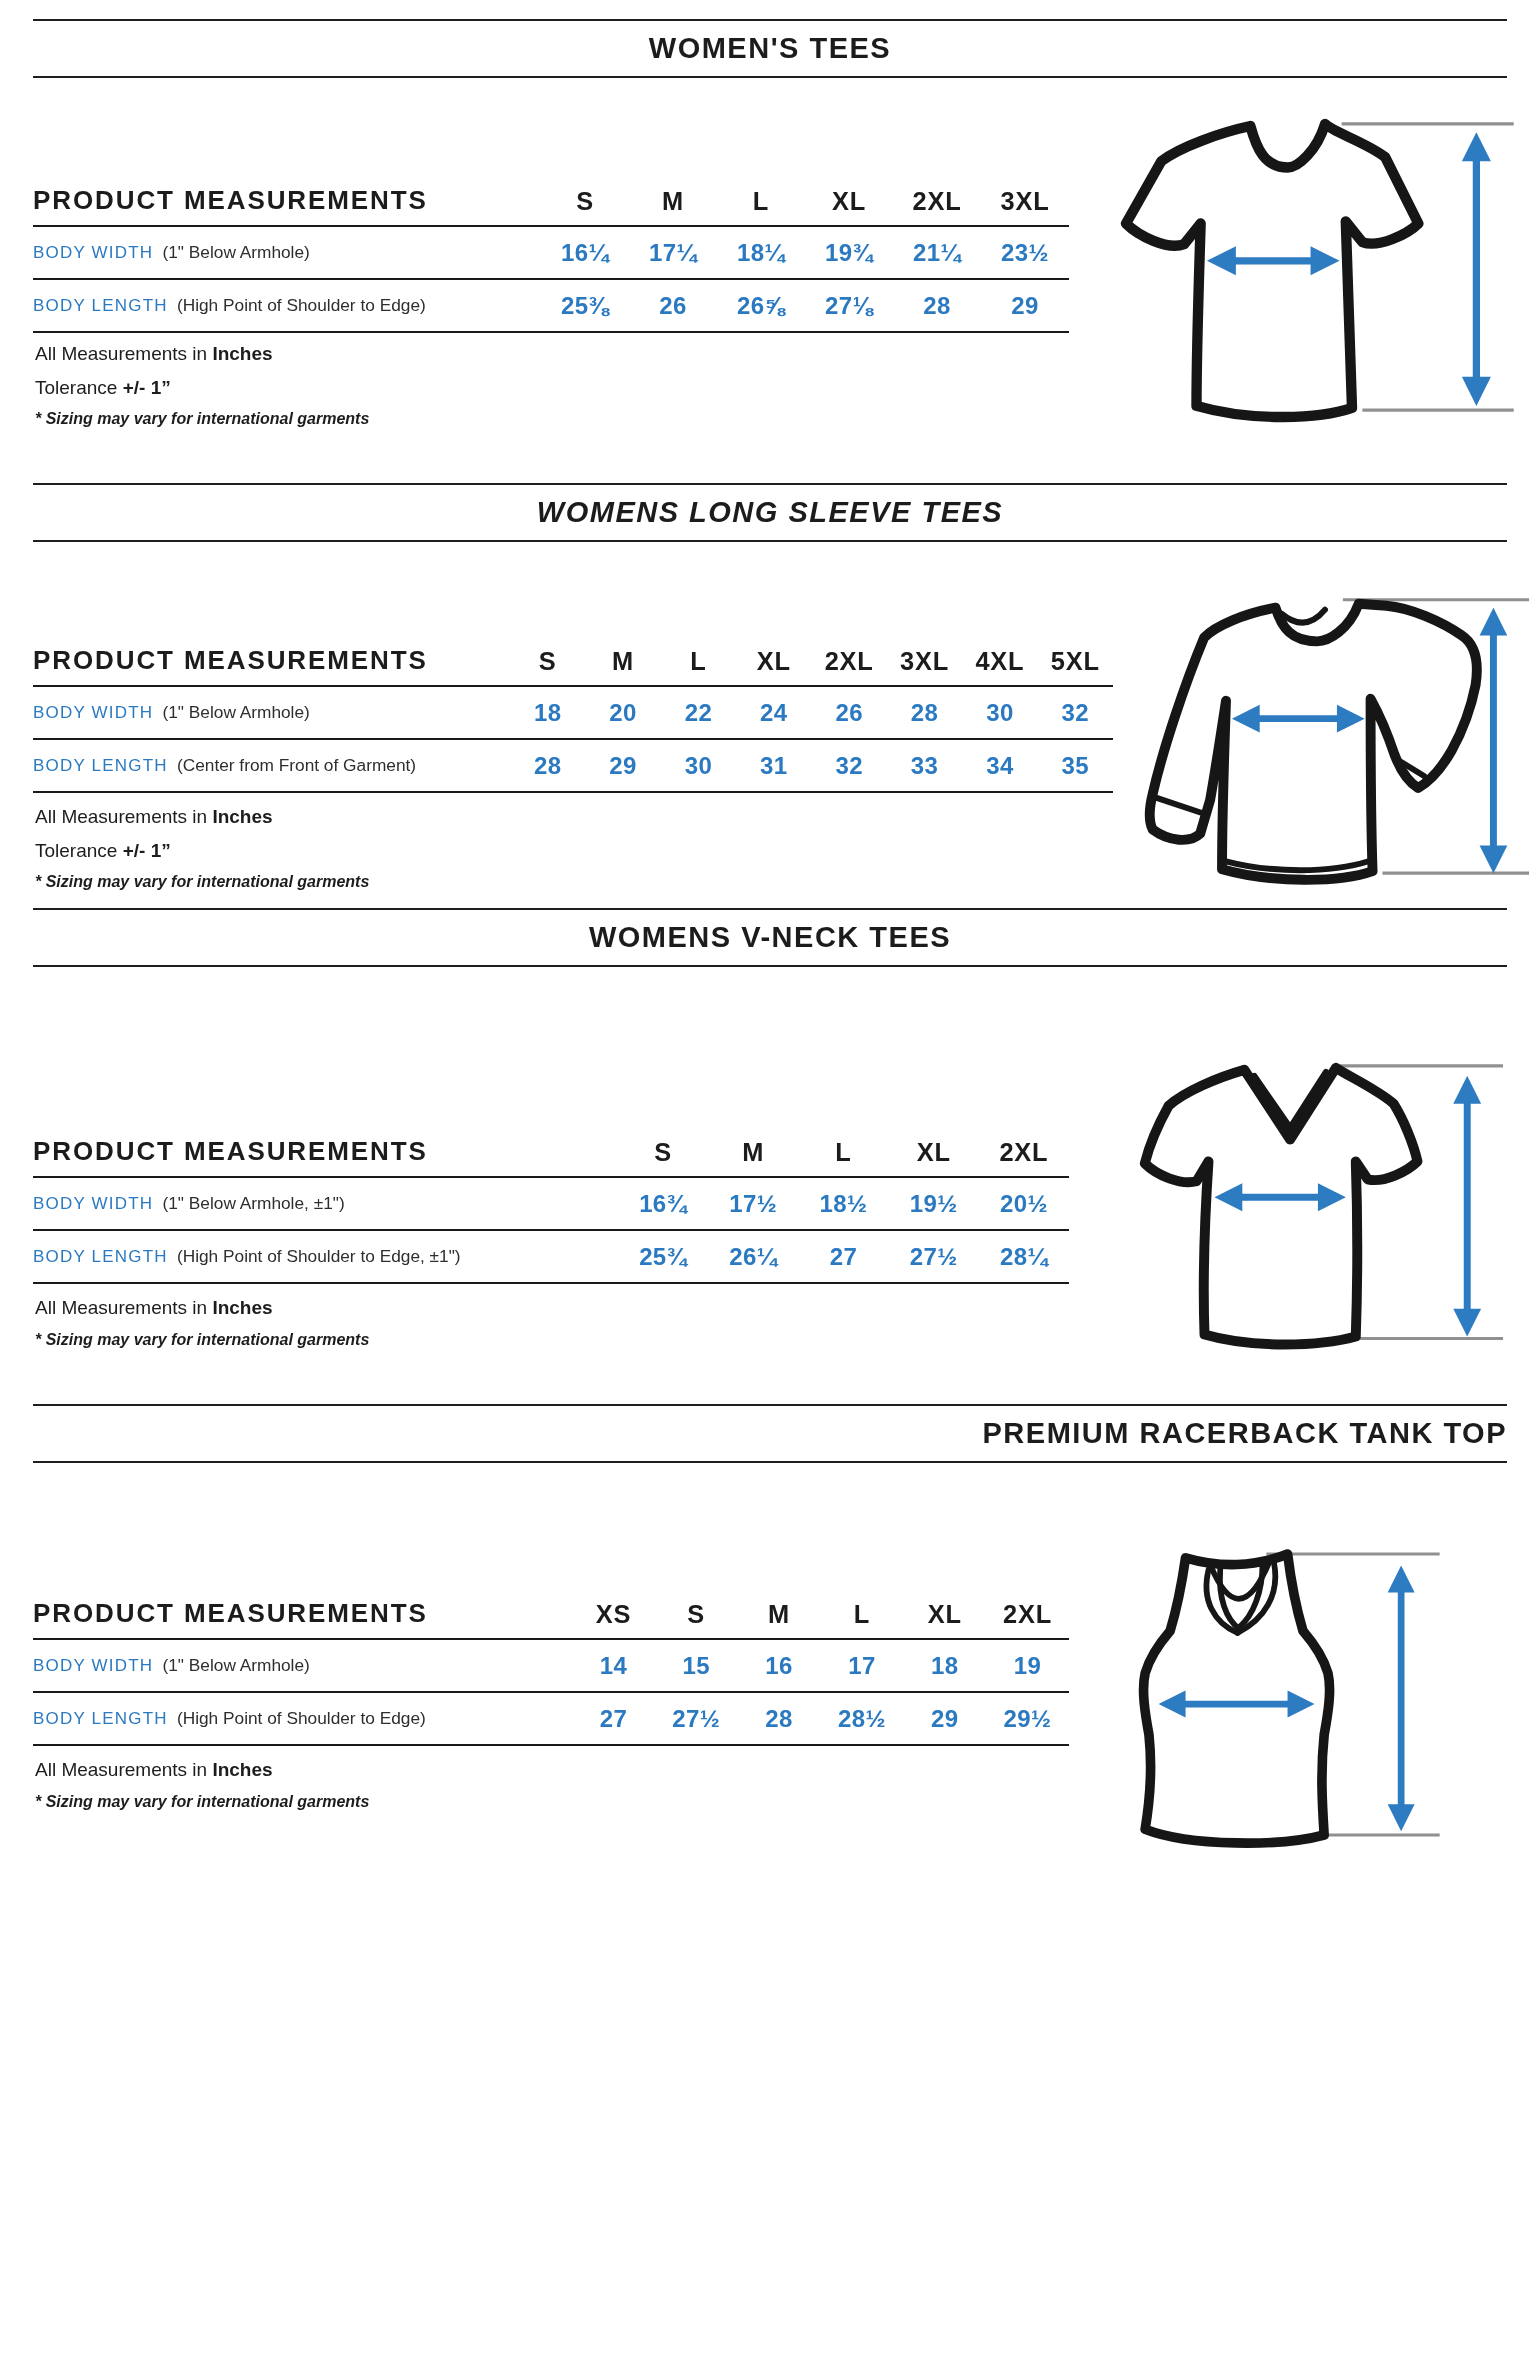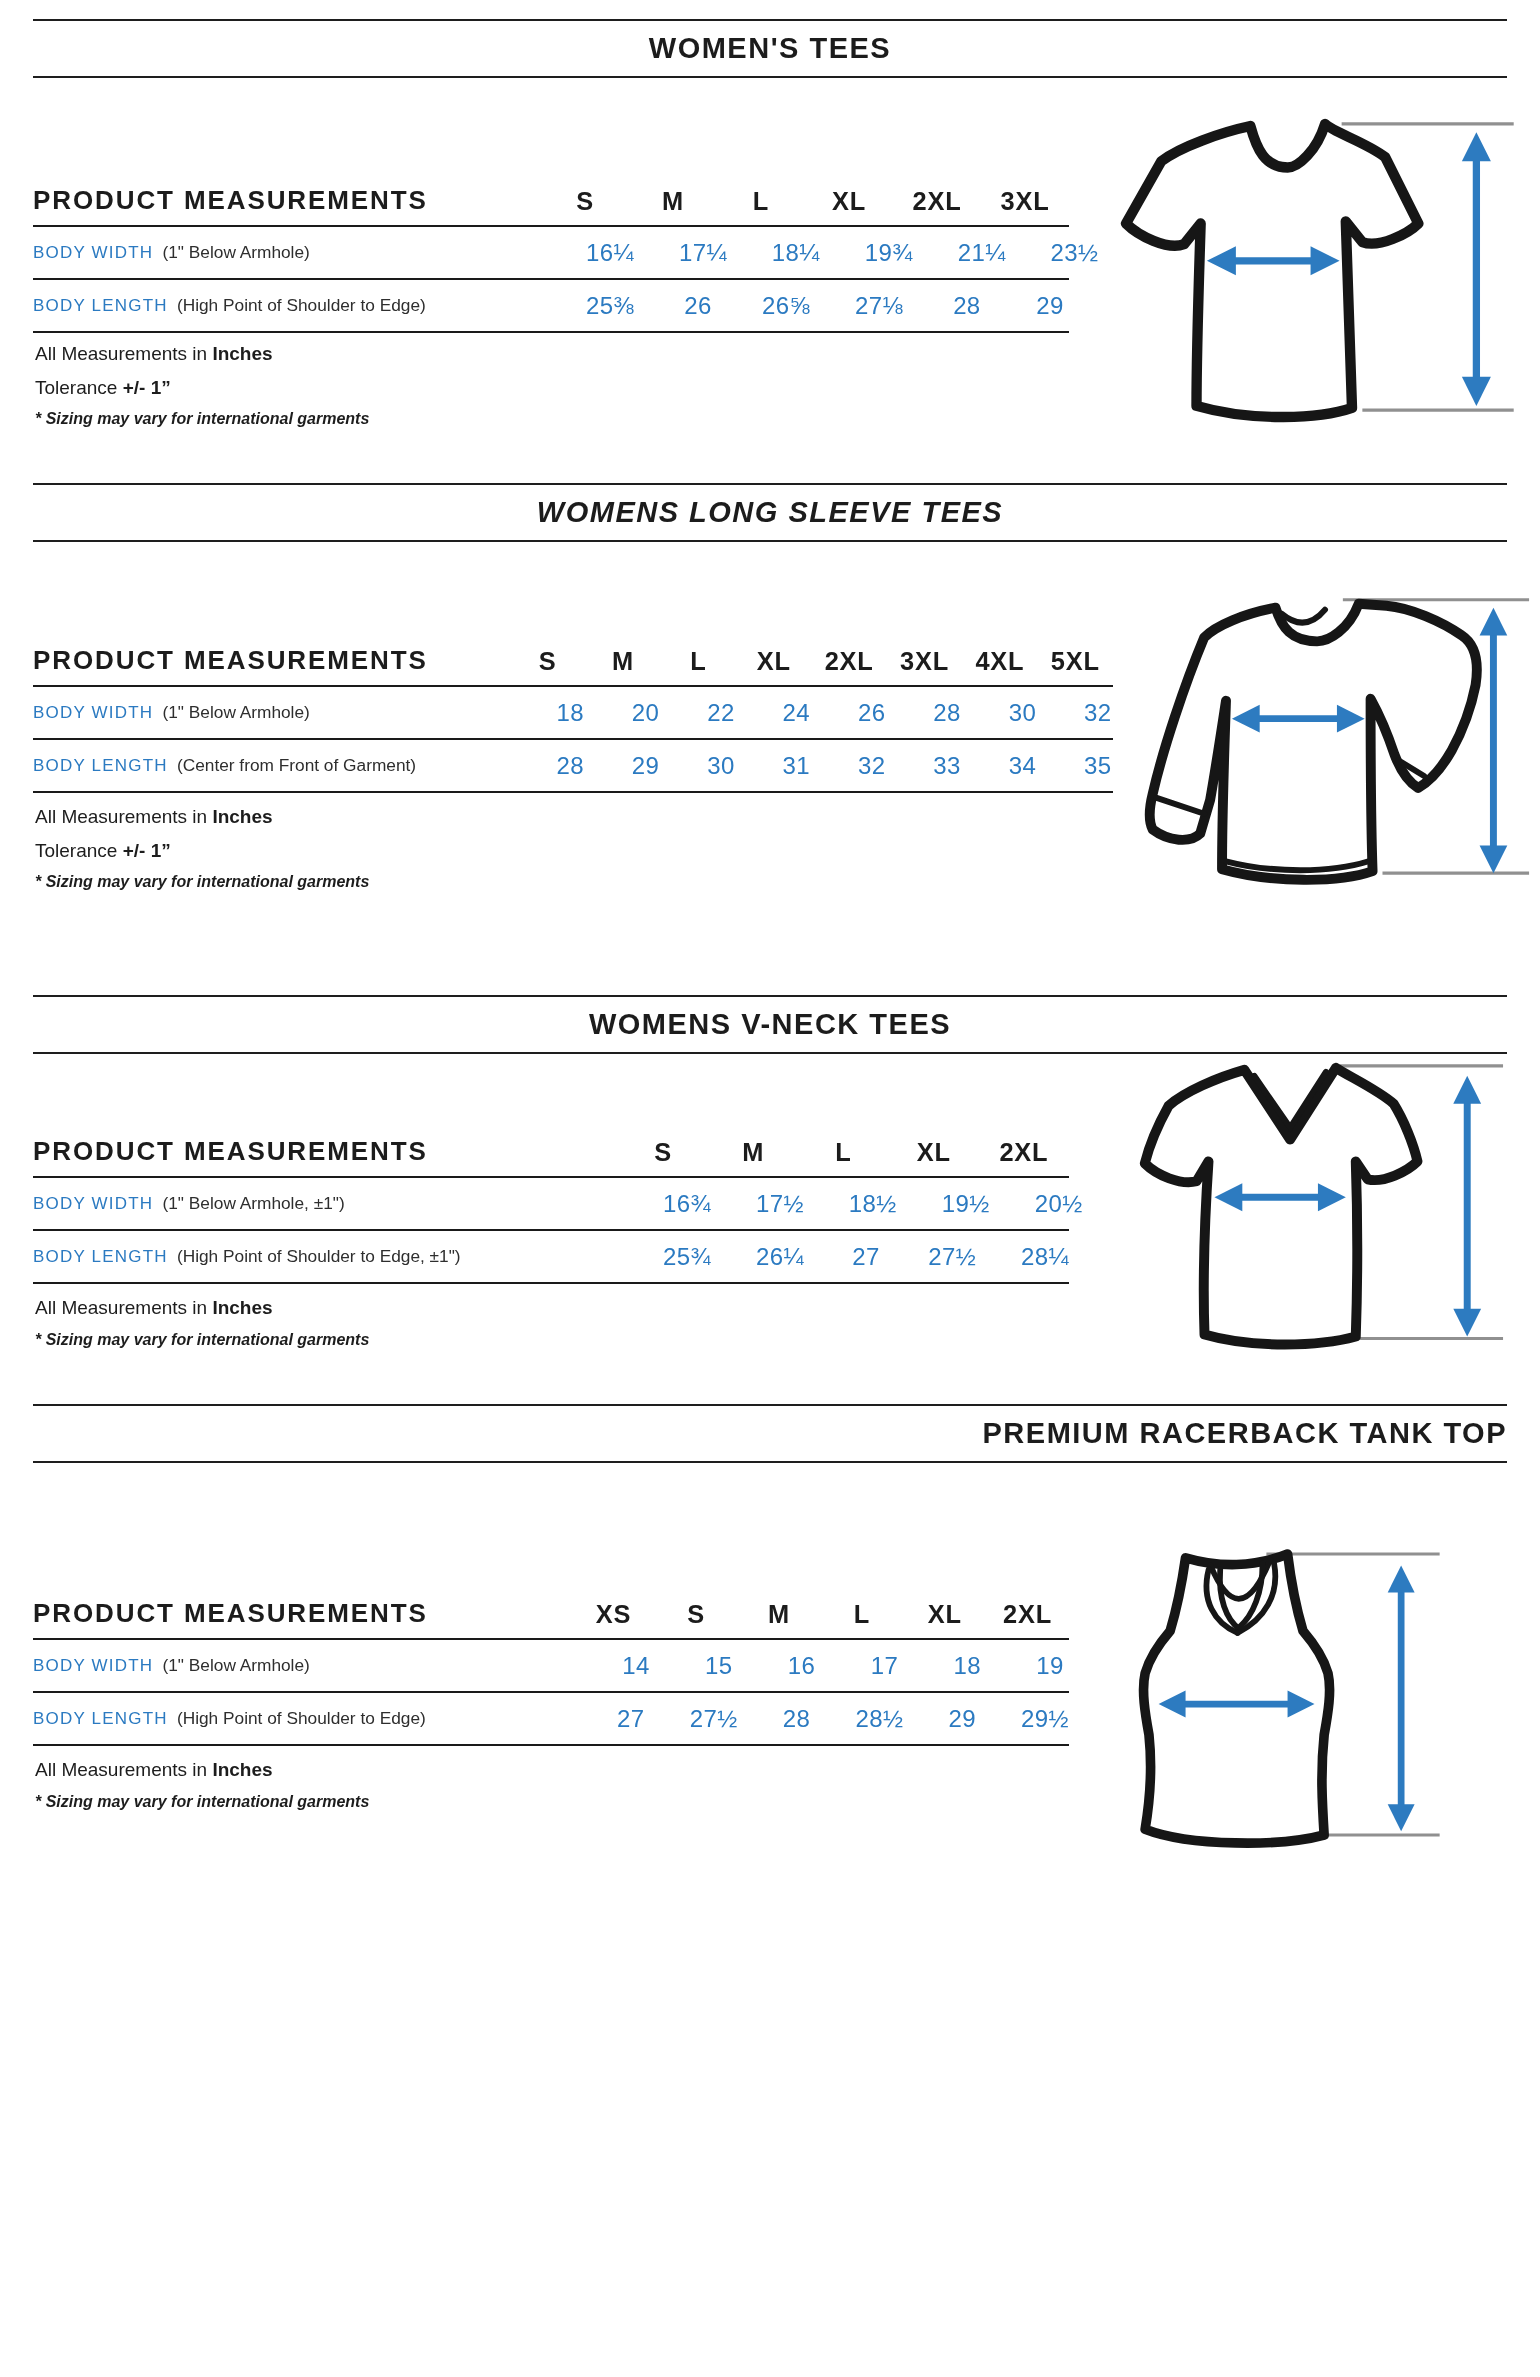--- a/index.html
+++ b/index.html
@@ -28,21 +28,21 @@
   .t2 .row{grid-template-columns:477px repeat(8,1fr);}
   .t3 .row{grid-template-columns:585px repeat(5,1fr);}
   .t4 .row{grid-template-columns:539px repeat(6,1fr);}
   .thead{height:40px;align-items:end;padding-bottom:23px;box-sizing:border-box;}
   .drow{height:51px;border-top:2.3px solid #1a1a1a;}
   .hlabel{font-size:26px;font-weight:800;letter-spacing:1.9px;color:#1c1c1c;}
   .sizecell{font-size:25.4px;font-weight:800;letter-spacing:0.8px;text-align:center;color:#1c1c1c;}
   .labelcell{display:flex;align-items:center;gap:9.2px;white-space:nowrap;}
   .rlabel{font-size:17px;font-weight:400;letter-spacing:1.2px;color:#2b7ac1;}
   .rnote{font-size:17.3px;font-weight:400;color:#2e2e2e;letter-spacing:0;}
-  .valcell{font-size:24px;font-weight:400;text-align:center;color:#2b7ac1;letter-spacing:0.4px;margin-left:45px;}
+  .valcell{font-size:24px;font-weight:700;text-align:center;color:#2b7ac1;letter-spacing:0.4px;}
   
   .footnotes{position:absolute;left:35px;}
   .fn{margin:0 0 11.6px 0;font-size:19px;color:#1d1d1d;}
   .fn b{font-weight:800;}
   .fn.sizing{font-weight:700;font-style:italic;font-size:16px;}
   
   .illus{position:absolute;margin:0;padding:0;}
   .illus svg{display:block;width:100%;height:auto;}
   .outline{fill:#ffffff;stroke:#161616;stroke-width:5;stroke-linejoin:round;stroke-linecap:round;}
   .detail{fill:none;stroke:#161616;stroke-width:3;stroke-linecap:round;}
@@ -188,21 +188,21 @@
       <path class="arrowhead" d="M123,72 l-14,-7 v14 z"></path>
     </g>
     <g>
       <line class="arrowline" x1="188" y1="25" x2="188" y2="141"></line>
       <path class="arrowhead" d="M188,16 l-7,14 h14 z"></path>
       <path class="arrowhead" d="M188,150 l-7,-14 h14 z"></path>
     </g>
   </svg>
 </figure>
 
-<section class="band" style="top:995px;">
+<section class="band" style="top:908px;">
   <h2>WOMENS V-NECK TEES</h2>
 </section>
 
 <div class="tablewrap t3" style="top:1136px;">
   <div class="row thead">
     <div class="labelcell">
         <span class="hlabel">PRODUCT MEASUREMENTS</span>
       </div>
     <div class="sizecell">S</div>
     <div class="sizecell">M</div>

